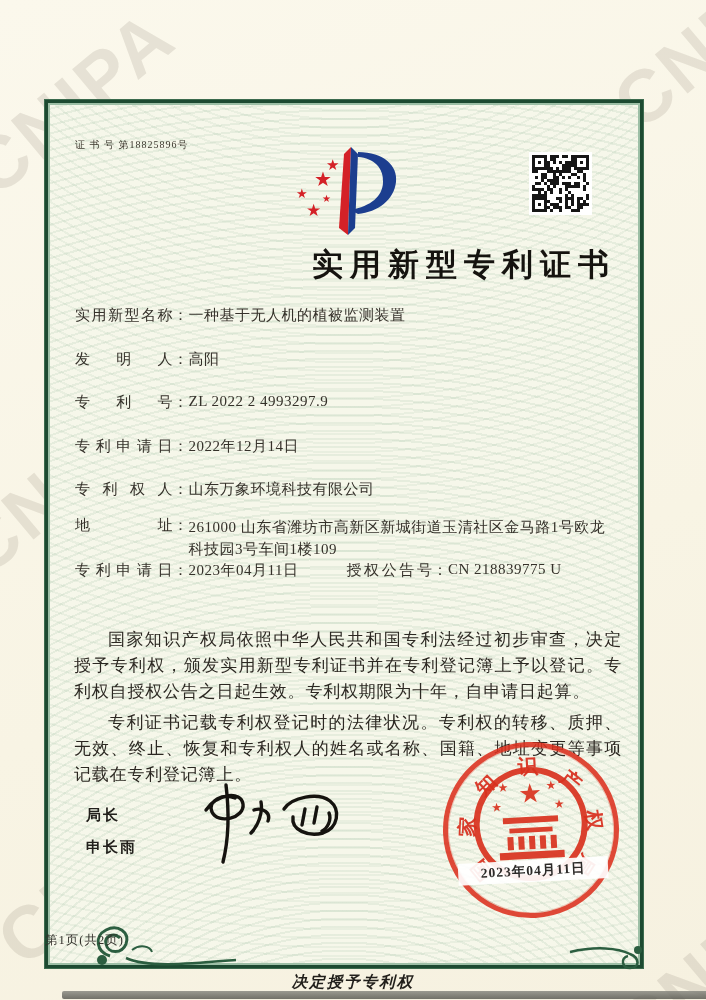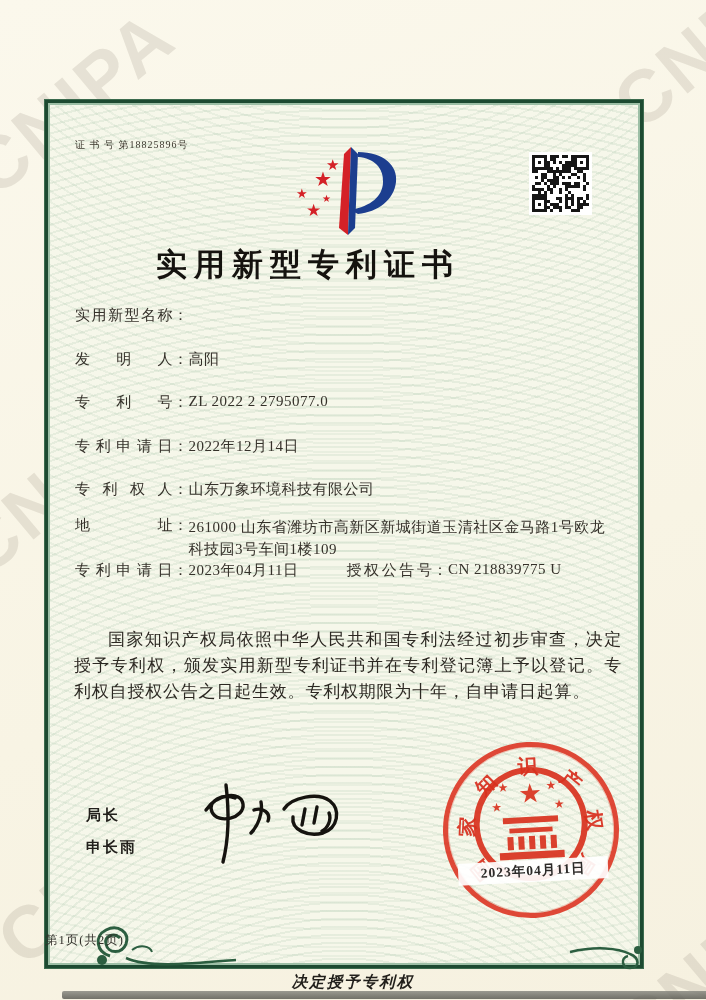--- a/index.html
+++ b/index.html
@@ -25,21 +25,21 @@
 
   
   #logo{left:278px;top:138px;}
 
   
   #qr{left:529px;top:152px;width:57px;height:57px;background:#fff;padding:3px;
       display:grid;grid-template-columns:repeat(19,1fr);grid-template-rows:repeat(19,1fr);}
   #qr div{width:100%;height:100%;}
   #qr .b{background:#161616;}
 
-  #title{left:0;top:244px;width:616px;text-align:center;font-size:31px;font-weight:700;
+  #title{left:0;top:244px;width:616px;text-align:right;font-size:31px;font-weight:700;
          letter-spacing:7px;color:#15130f;}
 
   
   .frow{position:absolute;left:75px;display:flex;align-items:flex-start;
         font-size:15px;color:#35312a;letter-spacing:0.5px;}
   .flabel{display:inline-block;width:98px;text-align:justify;text-align-last:justify;flex:0 0 98px;}
   .fcolon{flex:0 0 14px;}
   .fvalue{white-space:pre-wrap;}
   #row-addr .fvalue{width:420px;line-height:22px;}
   #row-grant{width:548px;}
@@ -482,30 +482,31 @@
       <div></div>
       <div></div>
       <div></div>
     </div>
 
   <div class="abs" id="title">实用新型专利证书</div>
 
   <div class="frow" style="top:306px;">
     <span class="flabel">实用新型名称</span>
     <span class="fcolon">：</span>
+    <span class="fvalue">一种基于无人机的植被监测装置</span>
   </div>
   <div class="frow" style="top:350px;">
     <span class="flabel">发明人</span>
     <span class="fcolon">：</span>
     <span class="fvalue">高阳</span>
   </div>
   <div class="frow" style="top:393px;">
     <span class="flabel">专利号</span>
     <span class="fcolon">：</span>
-    <span class="fvalue">ZL 2022 2 2795077.0</span>
+    <span class="fvalue">ZL 2022 2 4993297.9</span>
   </div>
   <div class="frow" style="top:437px;">
     <span class="flabel">专利申请日</span>
     <span class="fcolon">：</span>
     <span class="fvalue">2022年12月14日</span>
   </div>
   <div class="frow" style="top:480px;">
     <span class="flabel">专利权人</span>
     <span class="fcolon">：</span>
     <span class="fvalue">山东万象环境科技有限公司</span>
@@ -521,20 +522,21 @@
     <span class="fvalue">2023年04月11日</span>
     <span class="pair2">
       <span class="flabel">授权公告号</span>
       <span class="fcolon">：</span>
       <span class="fvalue">CN 218839775 U</span>
     </span>
   </div>
 
   <div class="abs" id="legal">
     <p>国家知识产权局依照中华人民共和国专利法经过初步审查，决定授予专利权，颁发实用新型专利证书并在专利登记簿上予以登记。专利权自授权公告之日起生效。专利权期限为十年，自申请日起算。</p>
+    <p>专利证书记载专利权登记时的法律状况。专利权的转移、质押、无效、终止、恢复和专利权人的姓名或名称、国籍、地址变更等事项记载在专利登记簿上。</p>
   </div>
 
   <div class="abs" id="director-label">局长</div>
   <div class="abs" id="director-name">申长雨</div>
 
   <svg class="abs" id="signature" width="170" height="88" viewBox="0 0 170 88">
     <g fill="none" stroke="#15130f" stroke-width="3.4" stroke-linecap="round" stroke-linejoin="round">
       <path d="M18,30 C30,13 53,11 55,24 C57,38 30,45 24,32 C19,21 35,13 47,18"></path>
       <path d="M38,5 C41,30 41,58 35,82"></path>
       <path d="M73,22 C75,33 70,46 63,53"></path>

